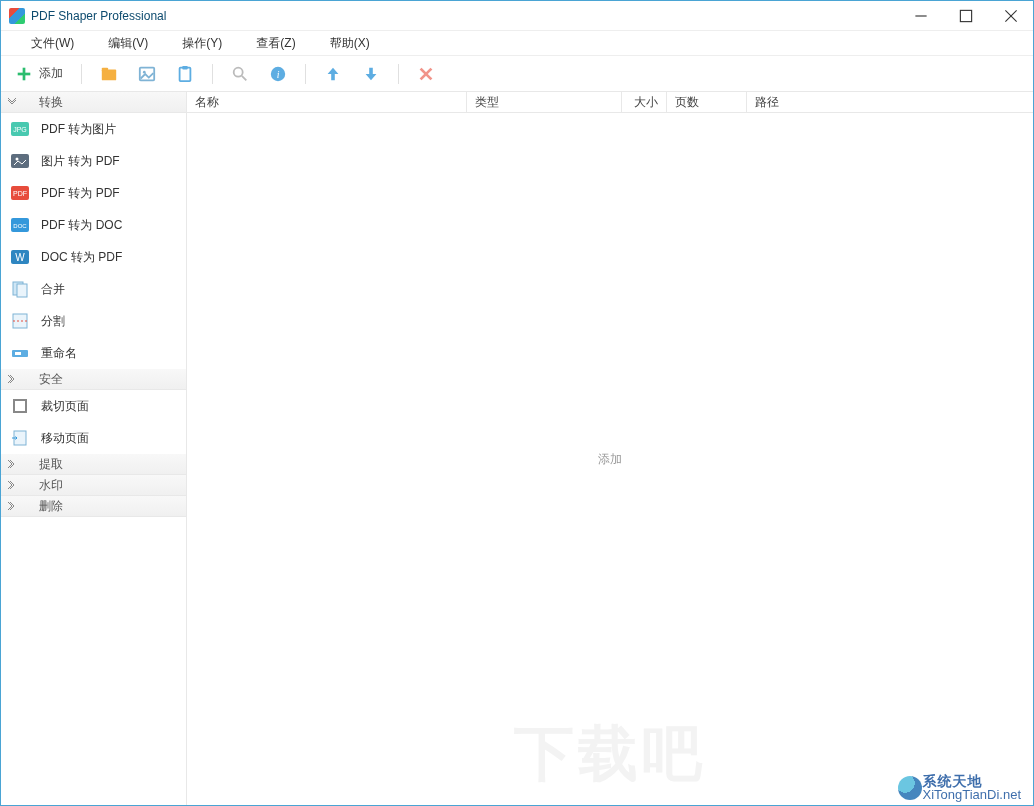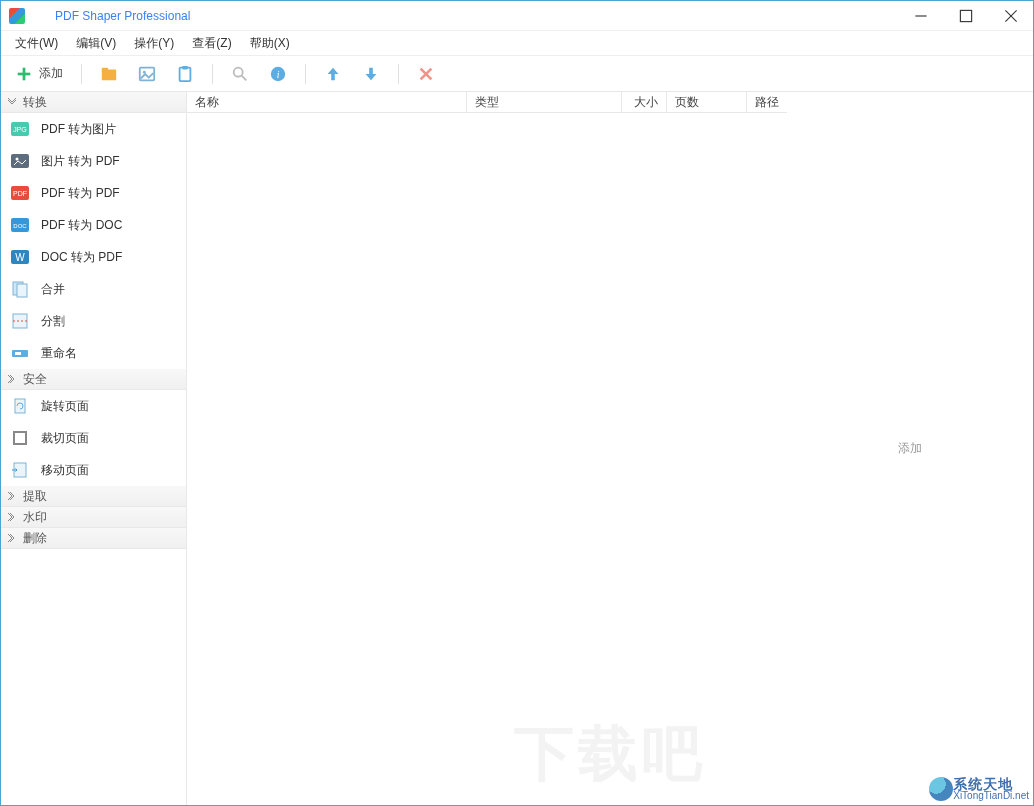--- a/index.html
+++ b/index.html
@@ -22,40 +22,41 @@
       display: flex;
       align-items: center;
       padding: 0 0 0 8px;
       border-bottom: 1px solid #eee;
     }
     .titlebar .app-icon {
       width: 16px; height: 16px; margin-right: 6px;
       background: linear-gradient(135deg,#e74c3c 0 33%, #3498db 33% 66%, #2ecc71 66%);
       border-radius: 2px;
     }
-    .titlebar .title { font-size: 12px; color: #3b82f6; flex: 1; margin-left: 24px; }
+    .titlebar .title { font-size: 12px; color: #0c4a6e; flex: 1; }
     .win-controls { display: flex; }
     .win-btn {
       width: 45px; height: 30px;
       display: flex; align-items: center; justify-content: center;
       color: #333;
     }
     
     .menubar {
       height: 25px;
       display: flex;
       align-items: center;
       padding: 0 6px;
       gap: 2px;
       border-bottom: 1px solid #eee;
     }
     .menu-item {
       padding: 3px 8px;
       font-size: 12px;
       color: #333;
+      margin-left: 16px;
     }
     
     .toolbar {
       height: 36px;
       display: flex;
       align-items: center;
       padding: 0 8px;
       gap: 8px;
       border-bottom: 1px solid #e8e8e8;
     }
@@ -85,41 +86,41 @@
     }
     .group-header {
       height: 21px;
       background: linear-gradient(#f8f8f8,#f0f0f0);
       border-bottom: 1px solid #e8e8e8;
       display: flex;
       align-items: center;
       padding: 0 6px;
       font-size: 12px;
       color: #555;
-      gap: 6px;
+      gap: 22px;
     }
     .sidebar-item {
       height: 32px;
       display: flex;
       align-items: center;
       padding: 0 10px;
       gap: 12px;
       font-size: 12px;
       color: #333;
     }
     .sidebar-item.active { background: #cde8f8; }
     .sidebar-icon {
       width: 18px; height: 18px;
       display: flex; align-items: center; justify-content: center;
     }
     
     .list-area {
       flex: 1;
       display: flex;
-      flex-direction: row;
+      flex-direction: column;
       position: relative;
     }
     .list-header {
       height: 21px;
       display: flex;
       background: #fff;
       border-bottom: 1px solid #e8e8e8;
     }
     .col-header {
       border-right: 1px solid #e8e8e8;
@@ -133,35 +134,35 @@
     .list-body {
       flex: 1;
       display: flex;
       align-items: center;
       justify-content: center;
     }
     .placeholder-text { color: #999; font-size: 12px; }
     
     .watermark {
       position: absolute;
-      right: 4px;
+      right: 12px;
       bottom: 4px;
       display: flex;
       align-items: center;
       gap: 0;
       opacity: 0.9;
     }
     .wm-logo {
       width: 24px; height: 24px;
       background: radial-gradient(circle at 30% 30%, #5bc0de 0 40%, #337ab7 40% 100%);
       border-radius: 50%;
     }
     .wm-text { display:flex;flex-direction:column;line-height:1; }
     .wm-title { font-size: 14px; font-weight:bold; color:#2a5fa3; letter-spacing:1px;}
-    .wm-sub { font-size: 10px; color:#2a5fa3; }
+    .wm-sub { font-size: 13px; color:#2a5fa3; }
     .bg-wm {
       position:absolute;
       bottom:10px; left:50%; transform:translateX(-50%);
       font-size:60px; color:#f3f3f3; font-weight:bold;
       pointer-events:none;
       letter-spacing:4px;
     }
     
     .chev { width: 10px; color:#888; }
   </style>
@@ -350,29 +351,20 @@
       <svg class="chev" viewBox="0 0 10 10">
           <polyline points="3,1 7,5 3,9" fill="none" stroke="#888"></polyline>
           <polyline points="1,1 5,5 1,9" fill="none" stroke="#888"></polyline>
         </svg>
       <span>安全</span>
     </div>
 
     <div class="sidebar-item">
       <span class="sidebar-icon">
           <svg viewBox="0 0 18 18" width="18" height="18">
-            <rect x="4" y="2" width="10" height="14" fill="#eaf4fb" stroke="#7fb3d5"></rect>
-            <path d="M6 9 a3 3 0 1 1 3 3" fill="none" stroke="#5dade2"></path>
-          </svg>
-        </span>
-      <span>旋转页面</span>
-    </div>
-    <div class="sidebar-item">
-      <span class="sidebar-icon">
-          <svg viewBox="0 0 18 18" width="18" height="18">
             <rect x="3" y="3" width="12" height="12" fill="none" stroke="#888" stroke-width="2"></rect>
           </svg>
         </span>
       <span>裁切页面</span>
     </div>
     <div class="sidebar-item">
       <span class="sidebar-icon">
           <svg viewBox="0 0 18 18" width="18" height="18">
             <rect x="3" y="2" width="12" height="14" fill="#eaf4fb" stroke="#7fb3d5"></rect>
             <path d="M1 9 L6 9 M4.5 7.5 L6 9 L4.5 10.5" stroke="#3498db" fill="none"></path>

